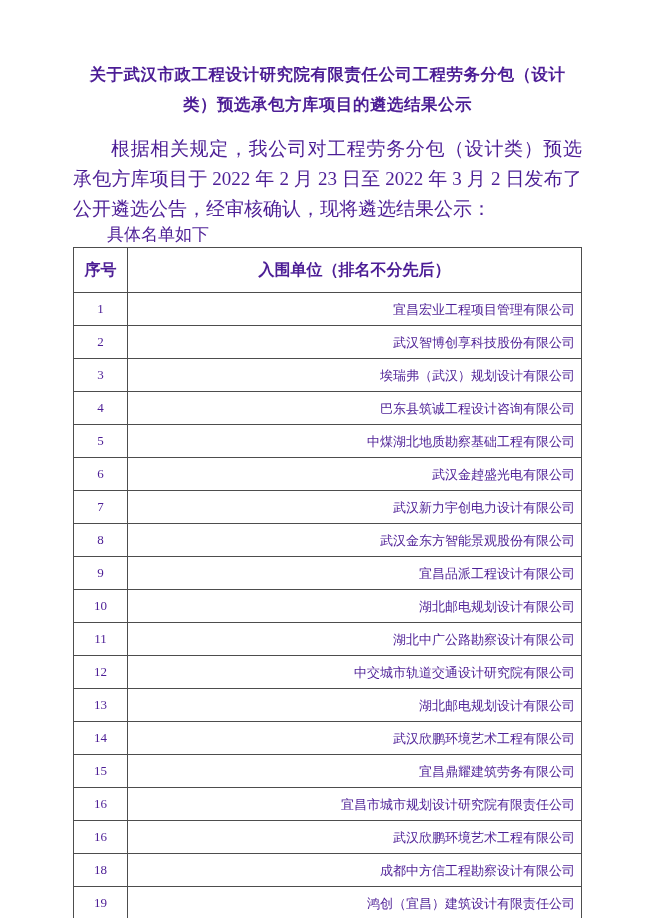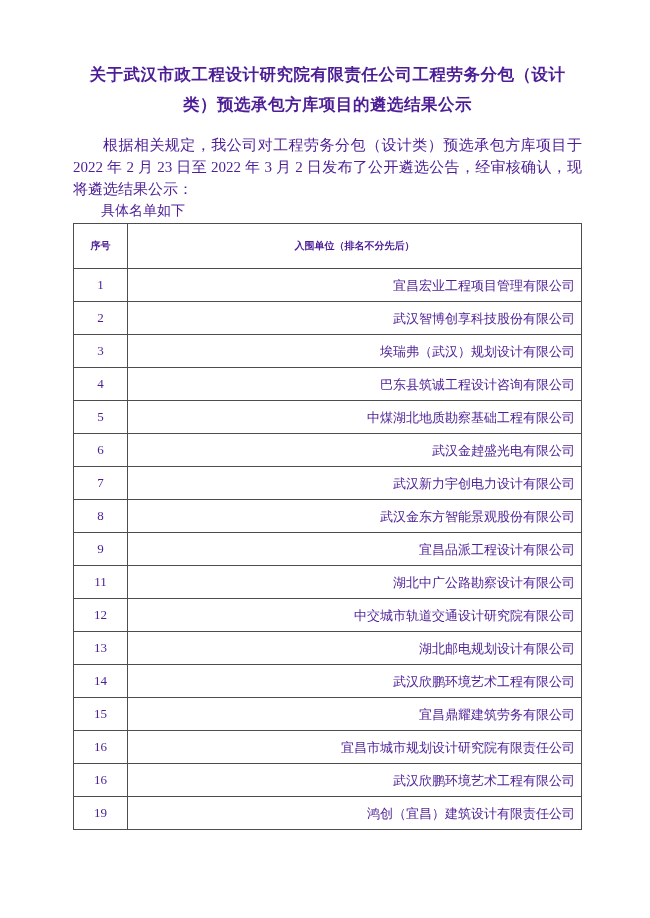--- a/index.html
+++ b/index.html
@@ -21,49 +21,49 @@
   }
   .doc-title {
     font-size: 16.5px;
     font-weight: bold;
     text-align: center;
     line-height: 30px;
     margin: 0 0 14px 0;
     letter-spacing: 0.5px;
   }
   .intro-para {
-    font-size: 15px;
-    line-height: 22px;
+    font-size: 19px;
+    line-height: 30px;
     text-indent: 2em;
     text-align: justify;
     margin: 0;
   }
   .list-intro {
-    font-size: 14px;
+    font-size: 17px;
     line-height: 22px;
     text-indent: 2em;
     margin: 0 0 1px 0;
   }
   table.results {
     width: 100%;
     border-collapse: collapse;
     table-layout: fixed;
   }
   table.results th,
   table.results td {
     border: 1px solid #4d4d4d;
     font-size: 13px;
     font-weight: normal;
     vertical-align: middle;
     box-sizing: border-box;
   }
   table.results th {
     height: 45px;
     font-weight: bold;
-    font-size: 10px;
+    font-size: 16px;
     text-align: center;
   }
   col.col-no { width: 54px; }
   td.cell-no {
     height: 33px;
     text-align: center;
   }
   td.cell-company {
     height: 33px;
     text-align: right;
@@ -122,20 +122,24 @@
         </tr>
         <tr>
           <td class="cell-no">8</td>
           <td class="cell-company">武汉金东方智能景观股份有限公司</td>
         </tr>
         <tr>
           <td class="cell-no">9</td>
           <td class="cell-company">宜昌品派工程设计有限公司</td>
         </tr>
         <tr>
+          <td class="cell-no">10</td>
+          <td class="cell-company">湖北邮电规划设计有限公司</td>
+        </tr>
+        <tr>
           <td class="cell-no">11</td>
           <td class="cell-company">湖北中广公路勘察设计有限公司</td>
         </tr>
         <tr>
           <td class="cell-no">12</td>
           <td class="cell-company">中交城市轨道交通设计研究院有限公司</td>
         </tr>
         <tr>
           <td class="cell-no">13</td>
           <td class="cell-company">湖北邮电规划设计有限公司</td>
@@ -150,18 +154,22 @@
         </tr>
         <tr>
           <td class="cell-no">16</td>
           <td class="cell-company">宜昌市城市规划设计研究院有限责任公司</td>
         </tr>
         <tr>
           <td class="cell-no">16</td>
           <td class="cell-company">武汉欣鹏环境艺术工程有限公司</td>
         </tr>
         <tr>
+          <td class="cell-no">18</td>
+          <td class="cell-company">成都中方信工程勘察设计有限公司</td>
+        </tr>
+        <tr>
           <td class="cell-no">19</td>
           <td class="cell-company">鸿创（宜昌）建筑设计有限责任公司</td>
         </tr>
       </tbody>
   </table>
 </div>
 
 </body></html>

